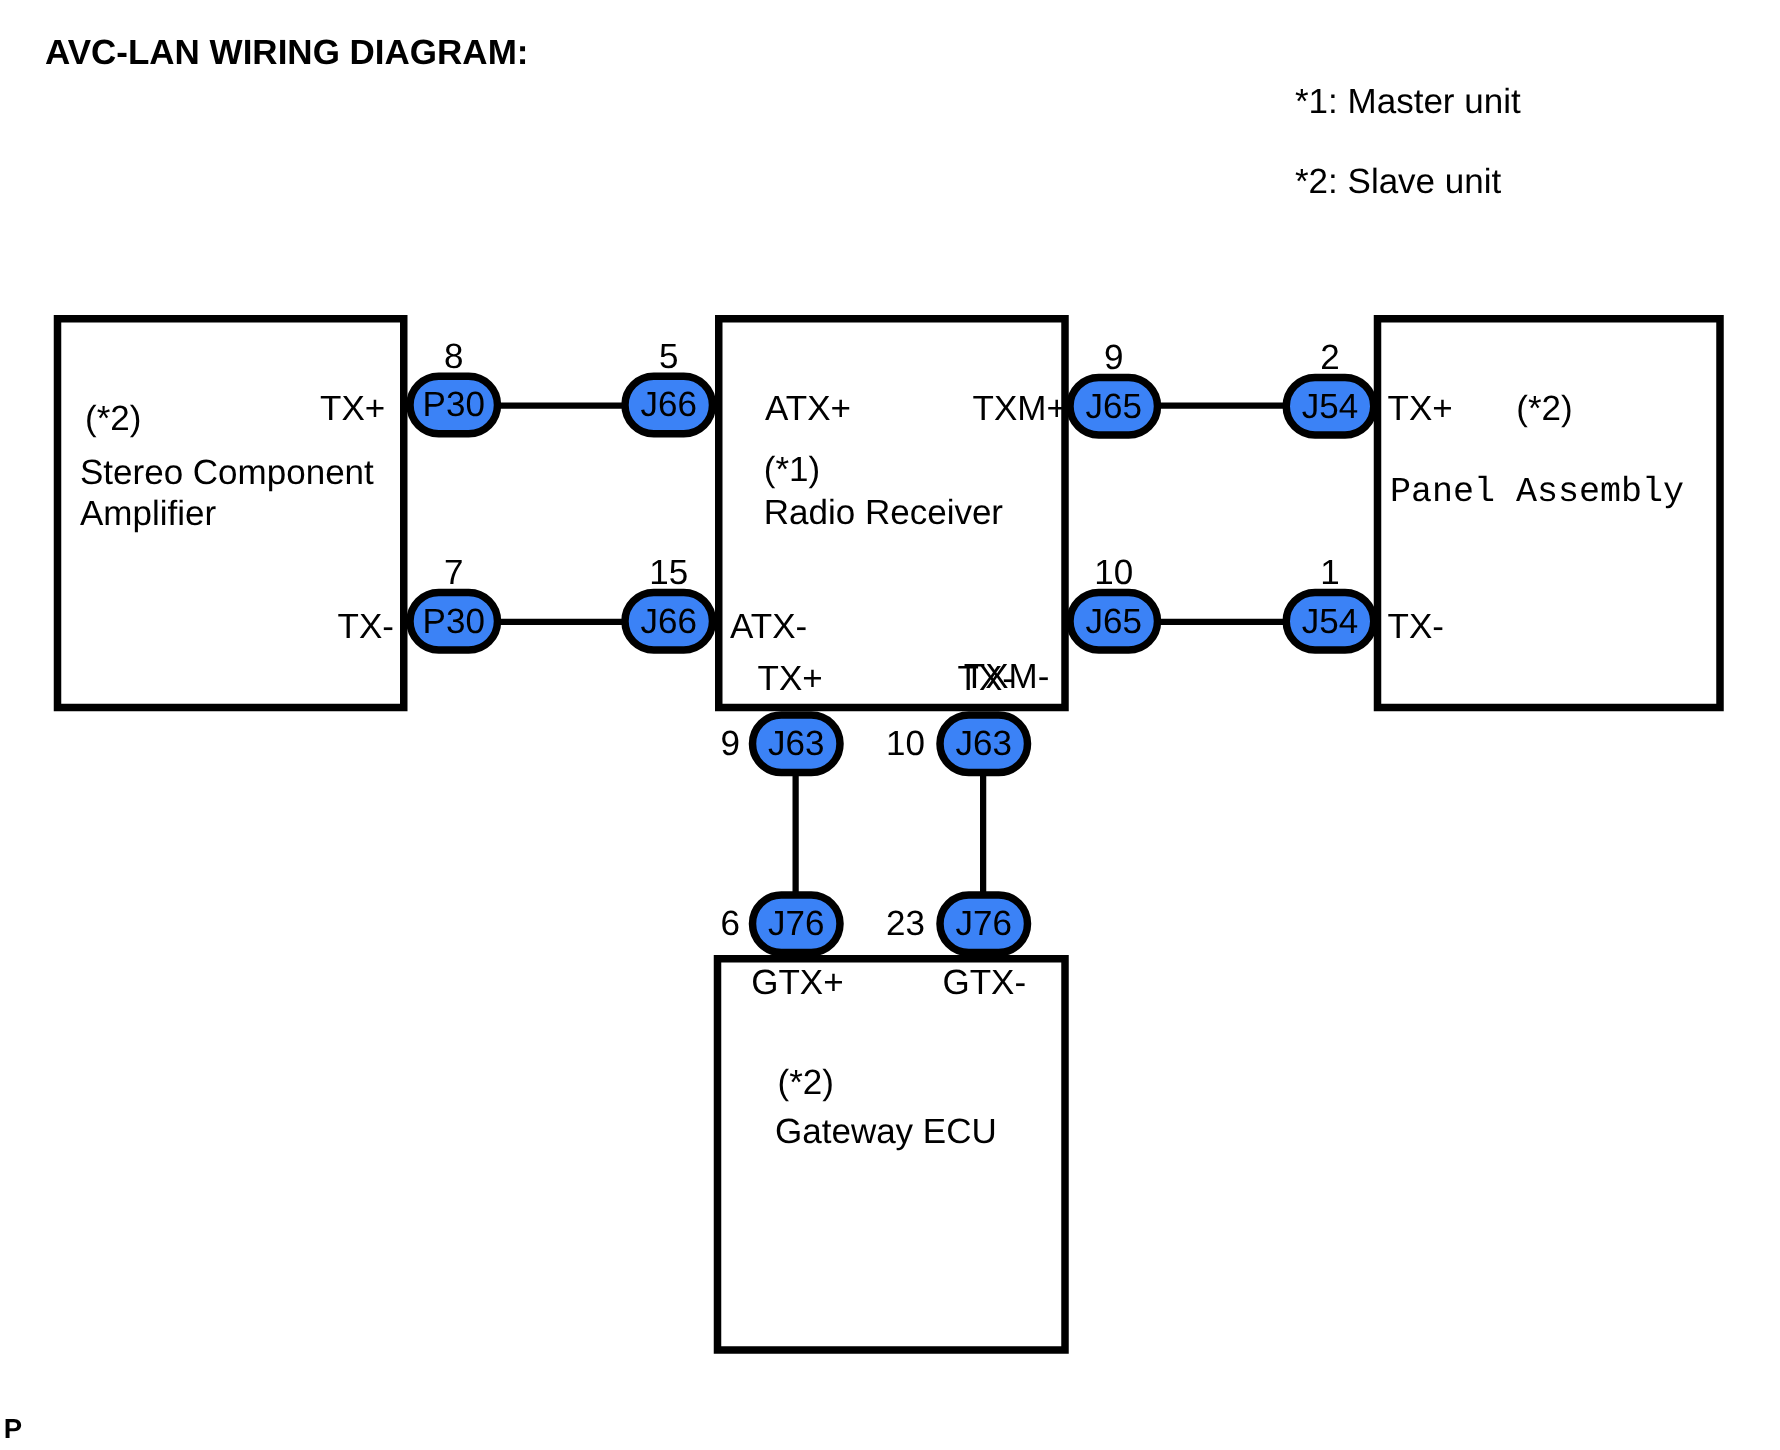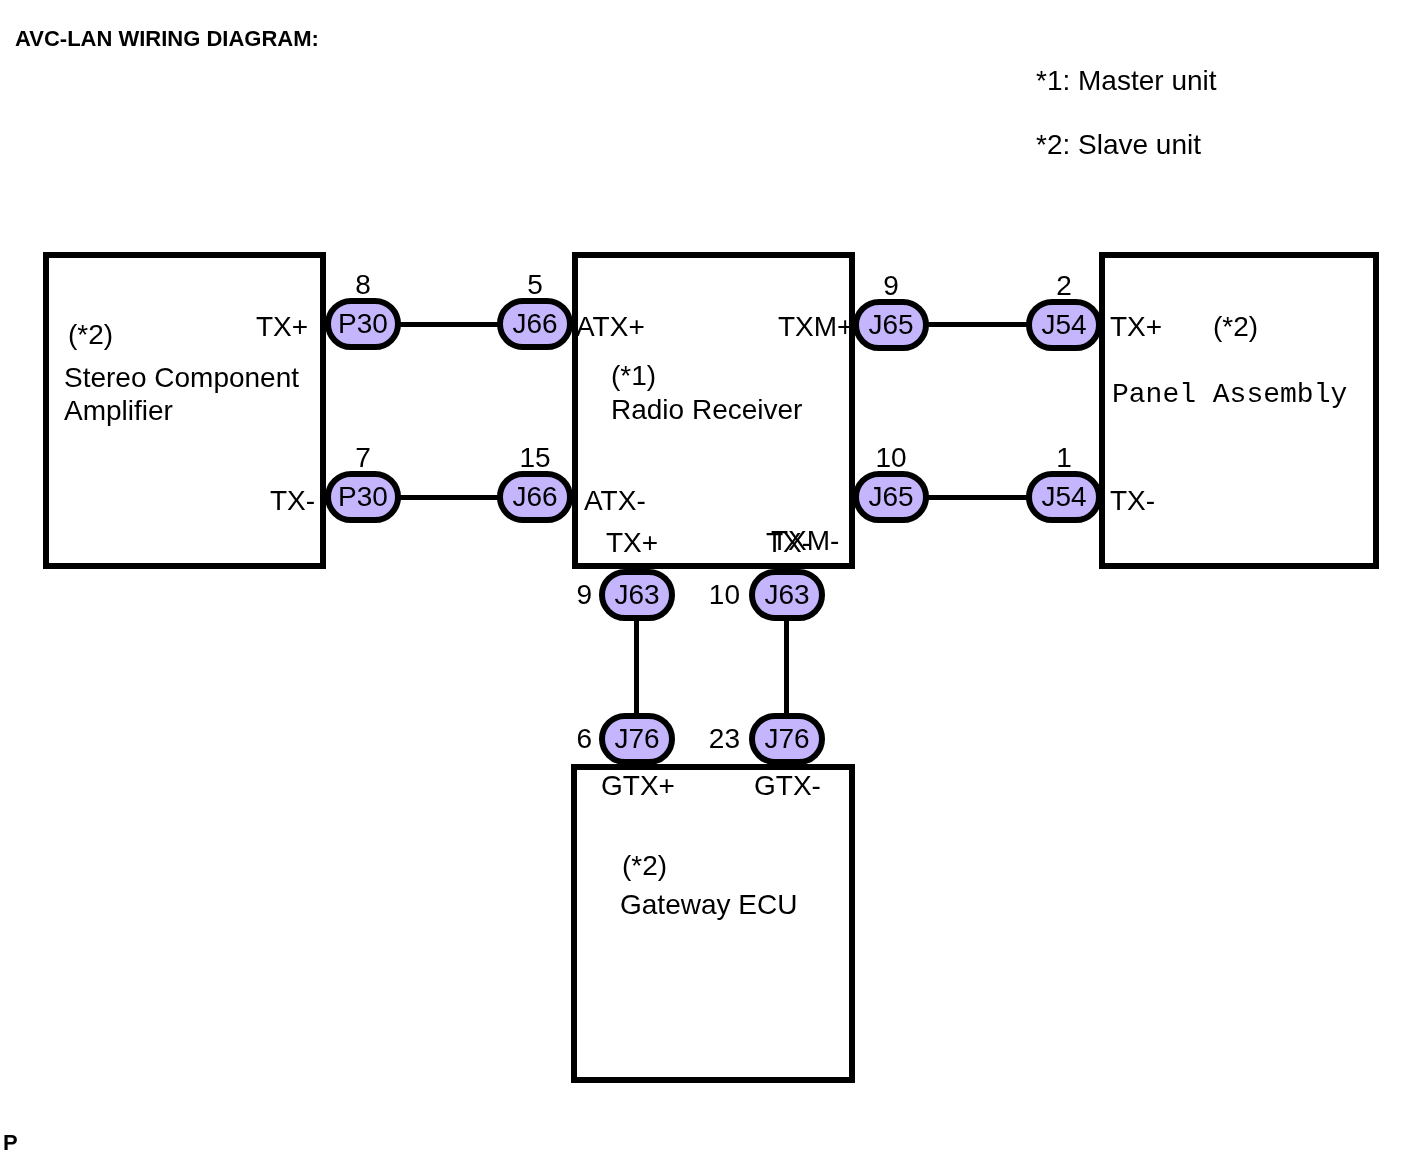--- a/index.html
+++ b/index.html
@@ -5,38 +5,38 @@
   html, body { margin: 0; padding: 0; }
   body {
     width: 1424px; height: 1160px;
     background: #ffffff; color: #000000;
     font-family: "Liberation Sans", sans-serif;
     position: relative; overflow: hidden;
   }
   #diagram { position: absolute; left: 0; top: 0; width: 1424px; height: 1160px; }
 
   .title {
-    position: absolute; left: 15px; top: 26px;
-    font-size: 22px; font-weight: bold; white-space: nowrap;
+    position: absolute; left: 36px; top: 26px;
+    font-size: 28px; font-weight: bold; white-space: nowrap;
   }
   .legend-line { position: absolute; font-size: 28px; white-space: nowrap; }
 
   .unit-box {
     position: absolute; border: 6px solid #000; background: #fff;
     box-sizing: border-box; z-index: 0;
   }
 
   .lbl {
     position: absolute; font-size: 28px; line-height: 33px;
     white-space: nowrap; z-index: 2;
   }
 
   .oval {
     position: absolute; width: 76px; height: 52px;
-    border: 6px solid #000; border-radius: 26px; background: #c4b5fd;
+    border: 6px solid #000; border-radius: 26px; background: #3b82f6;
     box-sizing: border-box; display: flex; align-items: center; justify-content: center;
     font-size: 28px; z-index: 3;
   }
 
   .pin { position: absolute; font-size: 28px; line-height: 28px; z-index: 2; }
   .pin-above { width: 76px; text-align: center; }
   .pin-side  { width: 44px; text-align: right; }
 
   .wire { position: absolute; background: #000; z-index: 1; }
 
@@ -55,21 +55,21 @@
   <div class="unit-box" style="left:572px; top:252px; width:283px; height:317px;"></div>
   <div class="unit-box" style="left:1099px;top:252px; width:280px; height:317px;"></div>
   <div class="unit-box" style="left:571px; top:764px; width:284px; height:319px;"></div>
 
   <div class="lbl" style="left:68px; top:318px;">(*2)</div>
   <div class="lbl" style="left:64px; top:361px;">Stereo Component</div>
   <div class="lbl" style="left:64px; top:394px;">Amplifier</div>
   <div class="lbl" style="left:256px; top:310px;">TX+</div>
   <div class="lbl" style="left:270px; top:484px;">TX-</div>
 
-  <div class="lbl" style="left:576px; top:310px;">ATX+</div>
+  <div class="lbl" style="left:612px; top:310px;">ATX+</div>
   <div class="lbl" style="left:778px; top:310px;">TXM+</div>
   <div class="lbl" style="left:611px; top:359px;">(*1)</div>
   <div class="lbl" style="left:611px; top:393px;">Radio Receiver</div>
   <div class="lbl" style="left:584px; top:484px;">ATX-</div>
   <div class="lbl" style="left:771px; top:484px;margin-top:40px;">TXM-</div>
   <div class="lbl" style="left:606px; top:526px;">TX+</div>
   <div class="lbl" style="left:766px; top:526px;">TX-</div>
 
   <div class="lbl" style="left:1110px; top:310px;">TX+</div>
   <div class="lbl" style="left:1213px; top:310px;">(*2)</div>

